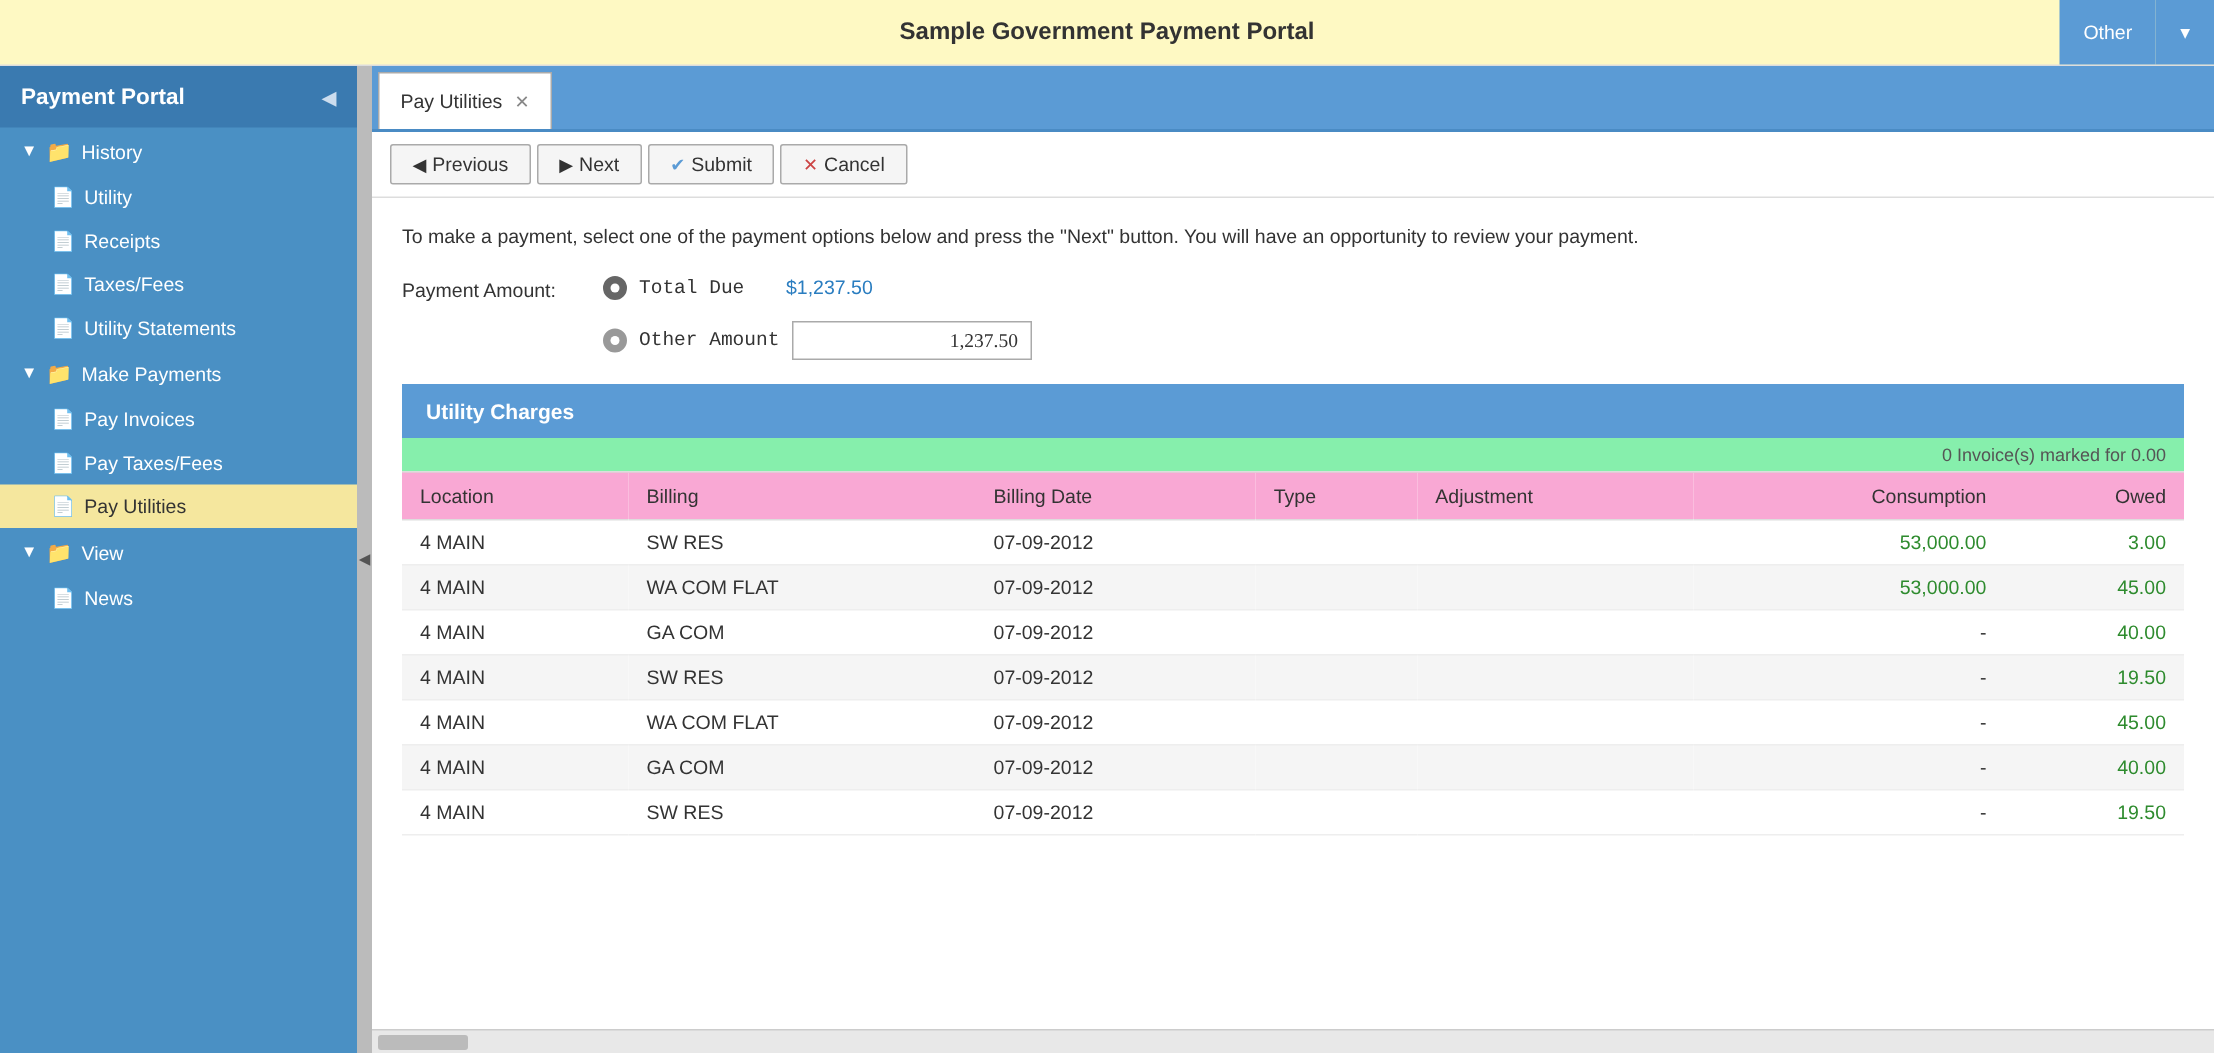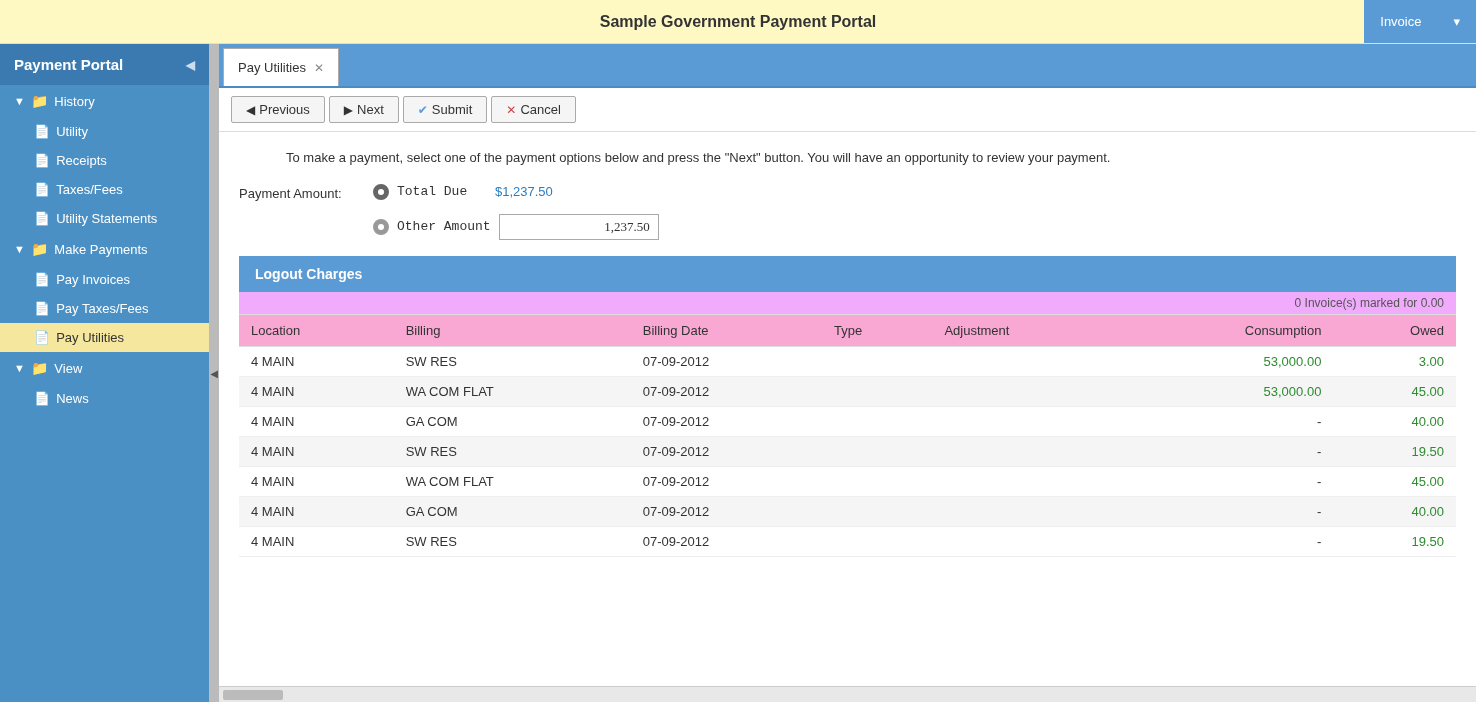--- a/index.html
+++ b/index.html
@@ -23,21 +23,21 @@
     .logout-dropdown {
       background: #5b9bd5; color: #fff; border: none; padding: 8px 6px;
       cursor: pointer; height: 100%; border-left: 1px solid #4a8bc4;
     }
 
     
     .main-layout { display: flex; flex: 1; overflow: hidden; }
 
     
     .sidebar {
-      width: 209px; background: #4a90c4; color: #fff;
+      width: 238px; background: #4a90c4; color: #fff;
       display: flex; flex-direction: column; flex-shrink: 0; overflow-y: auto;
     }
     .sidebar-header {
       display: flex; align-items: center; justify-content: space-between;
       padding: 12px 14px; font-size: 15px; font-weight: bold;
       background: #3a7ab0; cursor: pointer;
     }
     .sidebar-header .collapse-icon { font-size: 12px; color: #cde; }
 
     .sidebar-group { }
@@ -84,21 +84,21 @@
       padding: 5px 14px; border: 1px solid #aaa; background: #f5f5f5;
       cursor: pointer; font-size: 13px; color: #333; border-radius: 2px;
     }
     .toolbar-btn .btn-icon { font-size: 12px; }
     .toolbar-btn.submit .btn-icon { color: #5b9bd5; }
     .toolbar-btn.cancel .btn-icon { color: #cc4444; }
 
     
     .page-content { flex: 1; overflow-y: auto; padding: 16px 20px; }
 
-    .instruction-text { margin-bottom: 16px; font-size: 13px; line-height: 1.5; color: #333; margin-left: 47px; }
+    .instruction-text { margin-bottom: 16px; font-size: 13px; line-height: 1.5; color: #333; }
 
     .payment-amount-section { display: flex; align-items: flex-start; margin-bottom: 16px; gap: 4px; }
     .payment-label { font-size: 13px; color: #333; margin-right: 20px; min-width: 110px; padding-top: 2px; }
 
     .radio-options { display: flex; flex-direction: column; gap: 14px; }
     .radio-row { display: flex; align-items: center; gap: 8px; }
     .radio-circle {
       width: 16px; height: 16px; border-radius: 50%; border: 2px solid #888;
       display: flex; align-items: center; justify-content: center; flex-shrink: 0;
     }
@@ -115,21 +115,21 @@
     }
 
     
     .table-section { margin-top: 8px; }
     .table-header {
       background: #5b9bd5; color: #fff; padding: 10px 16px;
       font-size: 14px; font-weight: bold;
     }
     .table-info {
       text-align: right; padding: 4px 12px; font-size: 12px; color: #555;
-      background: #f0abfc; border-bottom: 1px solid #ddd;
+      background: #86efac; border-bottom: 1px solid #ddd;
     }
 
     table { width: 100%; border-collapse: collapse; }
     thead tr { background: #f9a8d4; }
     th {
       text-align: left; padding: 8px 12px; font-size: 13px; font-weight: normal;
       border-bottom: 1px solid #ddd; color: #333;
     }
     td { padding: 7px 12px; font-size: 13px; border-bottom: 1px solid #eee; }
     tr:nth-child(even) td { background: #f5f5f5; }
@@ -152,21 +152,21 @@
       justify-content: center; cursor: pointer; flex-shrink: 0;
     }
     .sidebar-collapse span { font-size: 10px; color: #555; }
   </style>
 </head>
 <body>
 
 <div class="top-header">
   <span class="top-header-title">Sample Government Payment Portal</span>
   <div class="logout-btn">
-    <button>Invoice</button>
+    <button>Other</button>
     <button class="logout-dropdown">▾</button>
   </div>
 </div>
 
 <div class="main-layout">
 
   <div class="sidebar">
     <div class="sidebar-header">
       <span>Payment Portal</span>
       <span class="collapse-icon">◀</span>
@@ -276,21 +276,21 @@
           <div class="radio-row">
             <div class="radio-circle unselected"></div>
             <span class="radio-label">Other Amount</span>
             <input class="amount-input" type="text" value="1,237.50" style="">
           </div>
         </div>
       </div>
 
       <div class="table-section">
         <div class="table-header">
-          <span>Logout Charges</span>
+          <span>Utility Charges</span>
         </div>
         <div class="table-info">0 Invoice(s) marked for 0.00</div>
         <table>
           <thead>
             <tr>
               <th>Location</th>
               <th>Billing</th>
               <th>Billing Date</th>
               <th>Type</th>
               <th>Adjustment</th>

